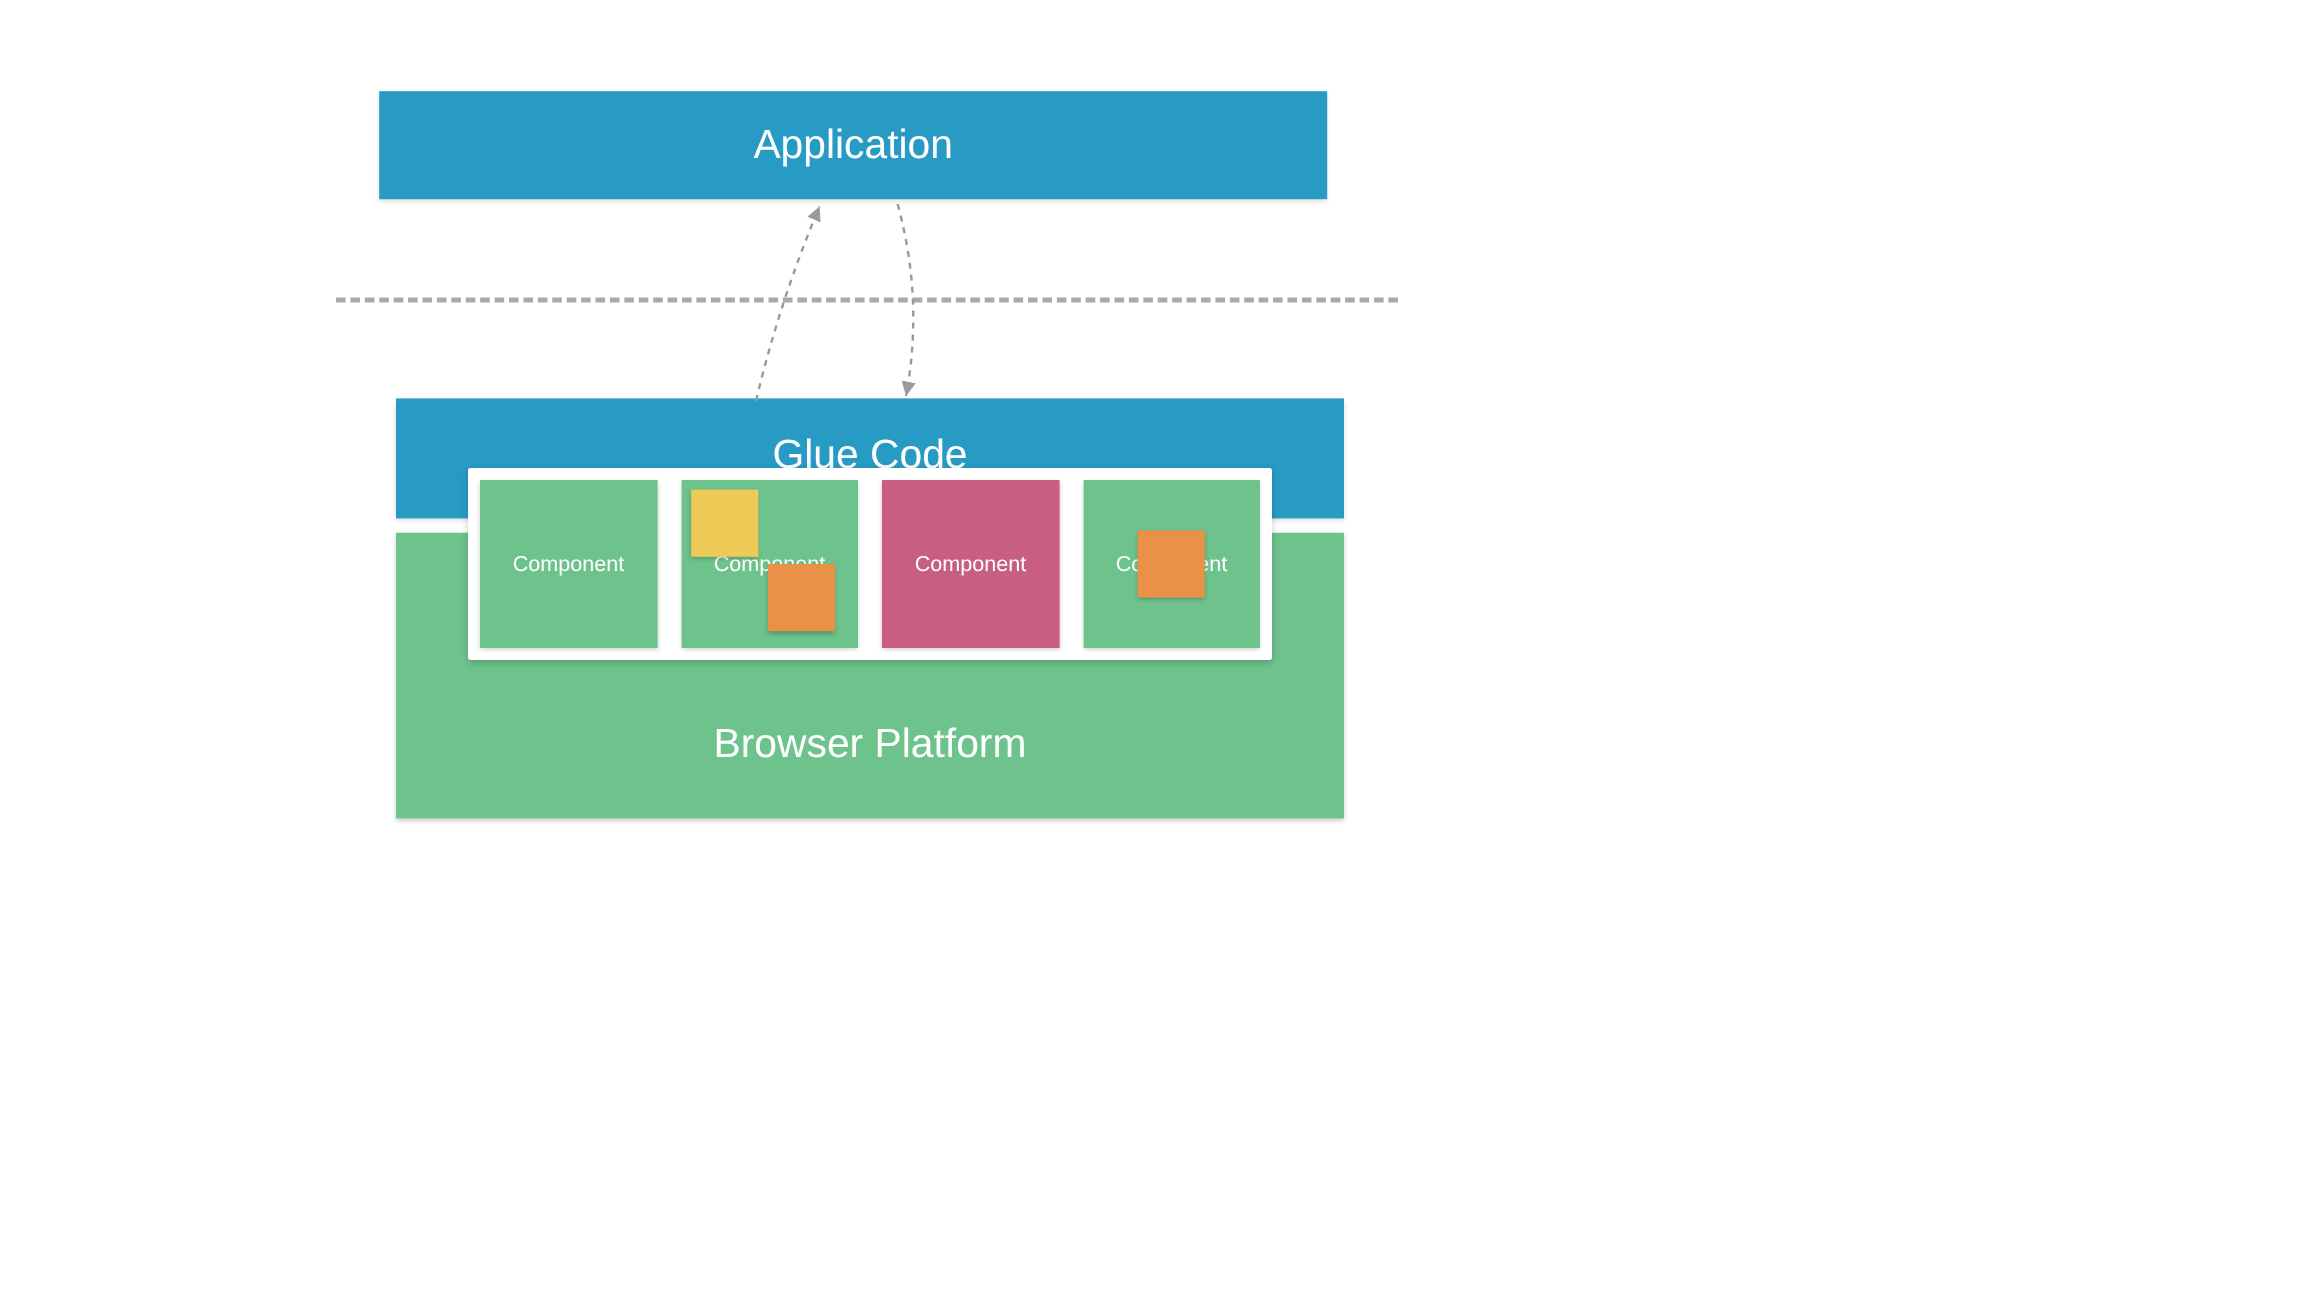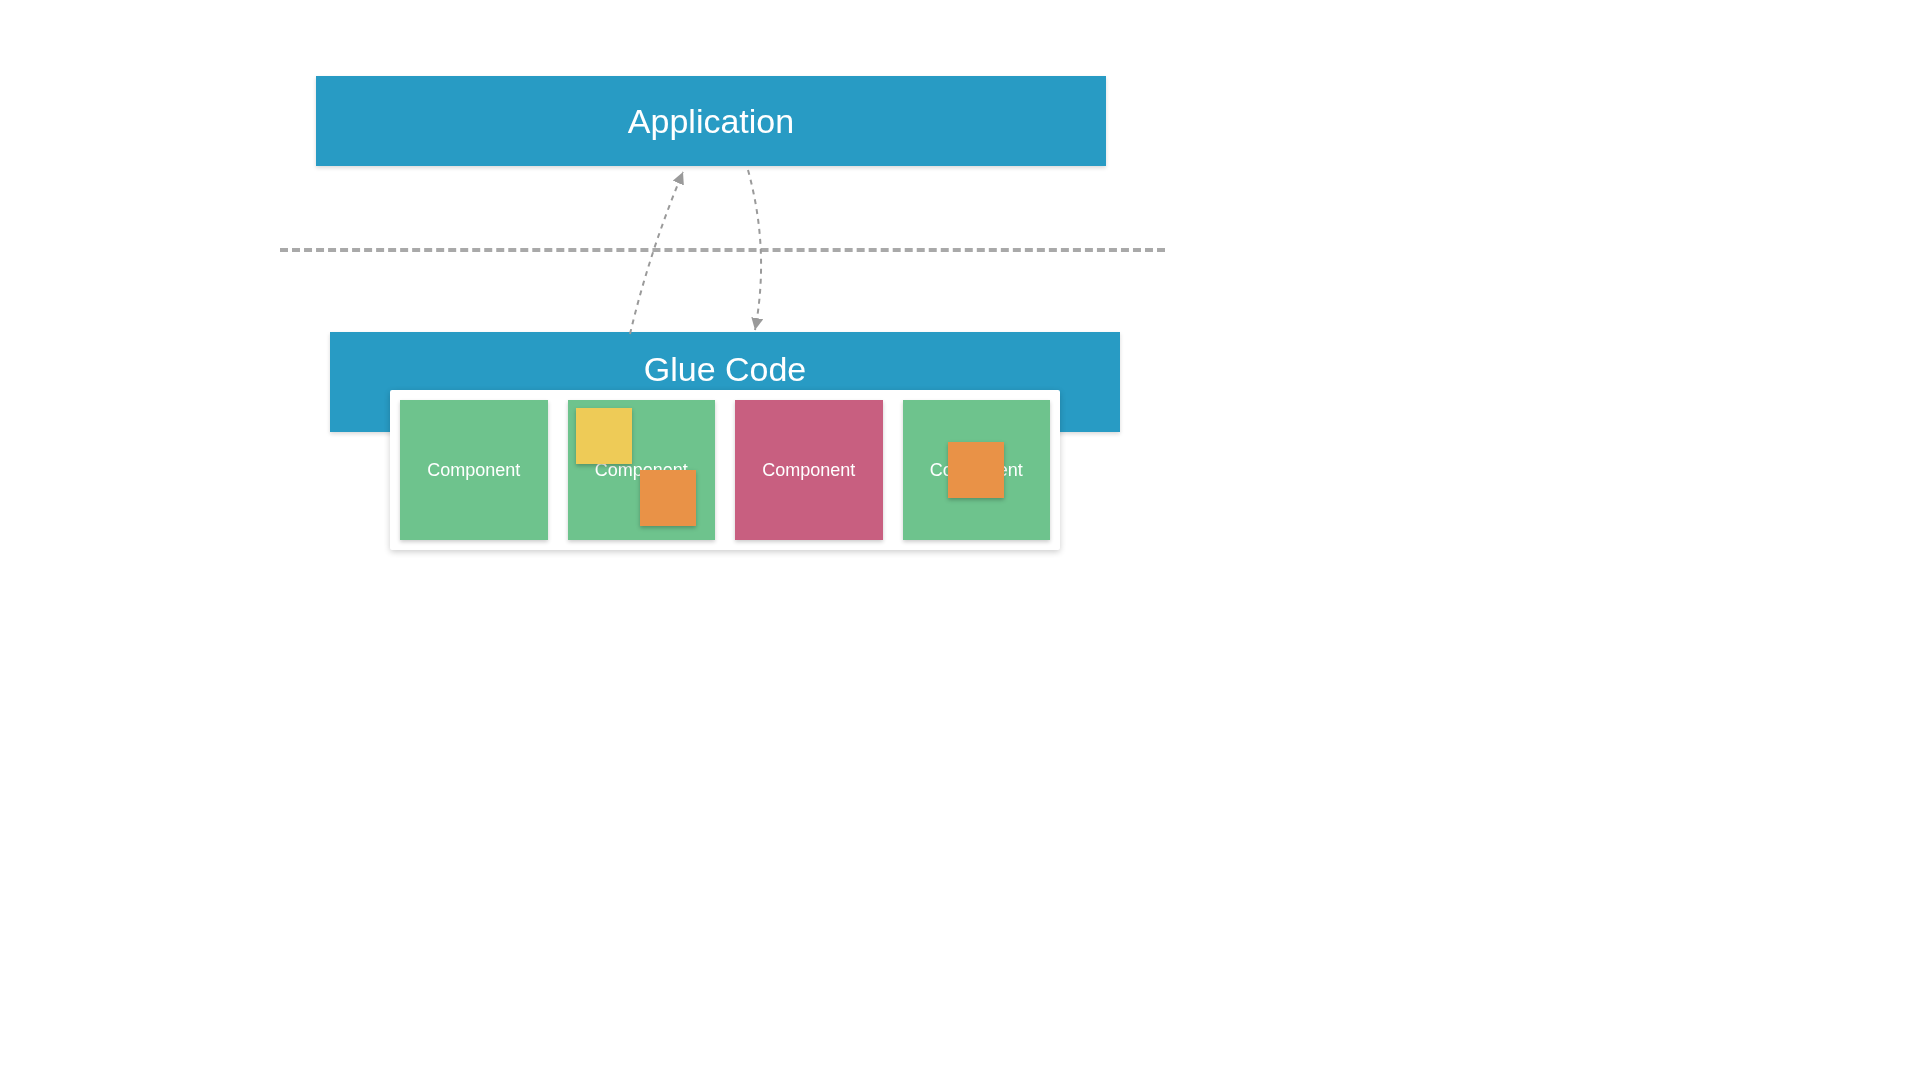--- a/index.html
+++ b/index.html
@@ -21,21 +21,21 @@
     top: 248px;
     width: 885px;
     border-top: 4px dashed #a9a9a9;
   }
 
   .layer-glue {
     position: absolute;
     left: 330px; top: 332px;
     width: 790px; height: 100px;
     display: flex; align-items: flex-start; justify-content: center;
-    padding-top: 18px;
+    padding-top: 28px;
     color: #fff; font-size: 34px;
     box-shadow: 0 2px 4px rgba(0,0,0,0.15);
   }
 
   .layer-platform {
     position: absolute;
     left: 330px; top: 444px;
     width: 790px; height: 238px;
     display: flex; align-items: flex-end; justify-content: center;
     padding-bottom: 42px;
@@ -93,20 +93,23 @@
 
     <path d="M 748 170 Q 770 250 755 330" fill="none" stroke="#9a9a9a" stroke-width="2" stroke-dasharray="5,5" marker-end="url(#arrowhead)"></path>
   </svg>
 
   <div class="divider"></div>
 
   <div class="layer-glue" style="background: rgb(40, 155, 196);">
     <span>Glue Code</span>
   </div>
 
+  <div class="layer-platform" style="background: rgb(110, 195, 141);">
+    <span>Browser Platform</span>
+  </div>
 
   <div class="component-tray">
     <div class="component" style="background: rgb(110, 195, 141);">
       <span>Component</span>
     </div>
     <div class="component" style="background: rgb(110, 195, 141);">
       <span>Component</span>
     </div>
     <div class="component" style="background: rgb(200, 95, 128);">
       <span>Component</span>

